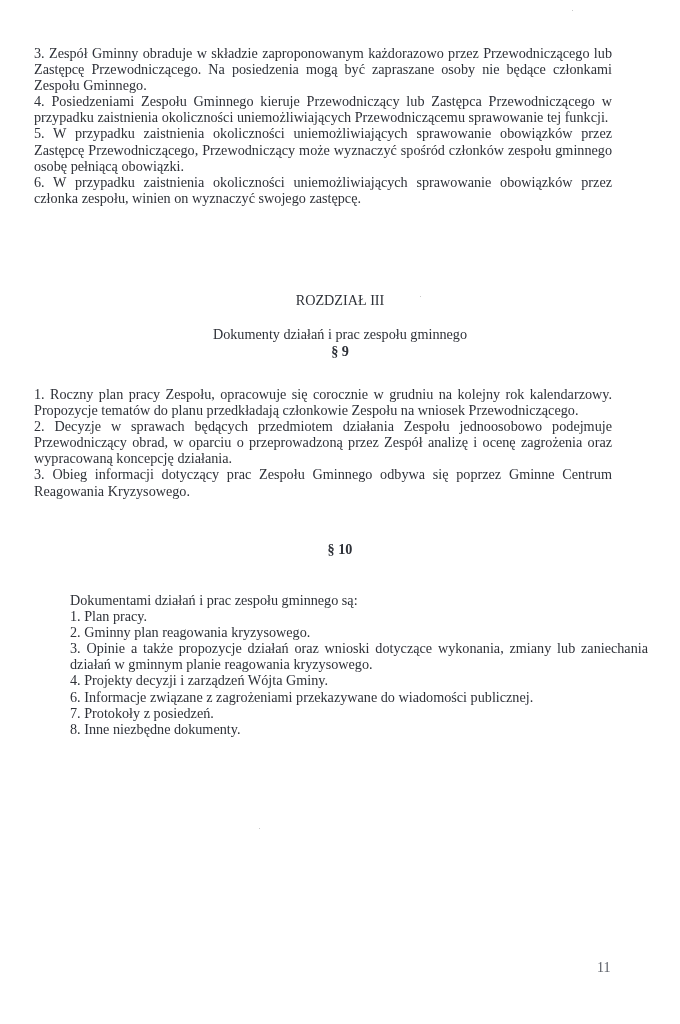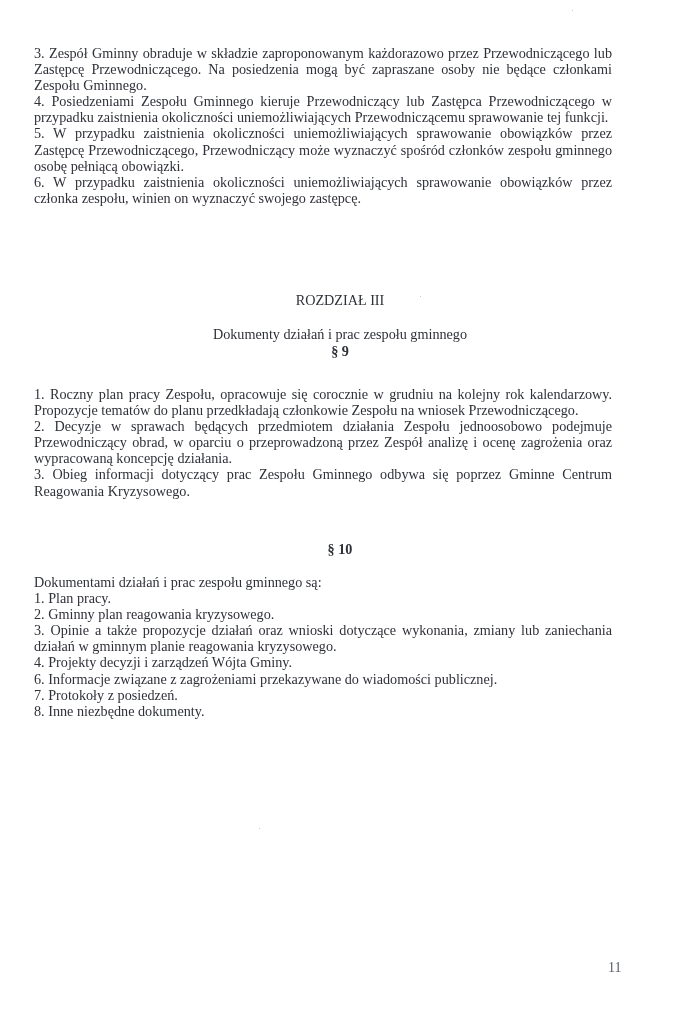--- a/index.html
+++ b/index.html
@@ -50,28 +50,27 @@
       left: 0;
       width: 680px;
       text-align: center;
       font-weight: bold;
       font-size: 14.2px;
       line-height: 16px;
     }
     .sec9 { top: 343px; }
     .block2 { top: 386px; }
     .sec10 { top: 541px; text-align: center; }
-    .block3 { top: 574px; }
+    .block3 { top: 592px; margin-left: 36px; }
     .page-number {
       position: absolute;
       left: 597px;
       top: 960px;
       font-size: 14px;
       color: #5a5e66;
-      margin-left: 11px;
     }
     .speck {
       position: absolute;
       width: 1px;
       height: 1px;
       background: #c9c9c9;
     }
   </style>
 </head>
 <body>

